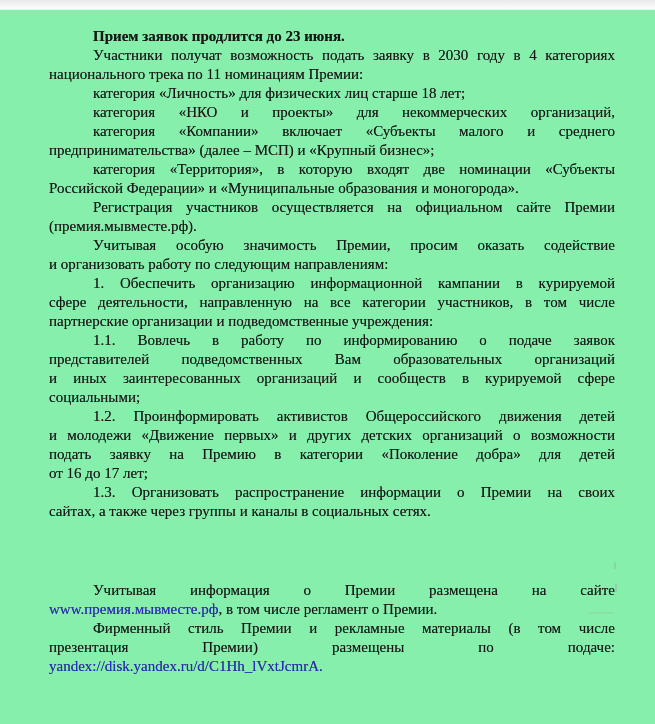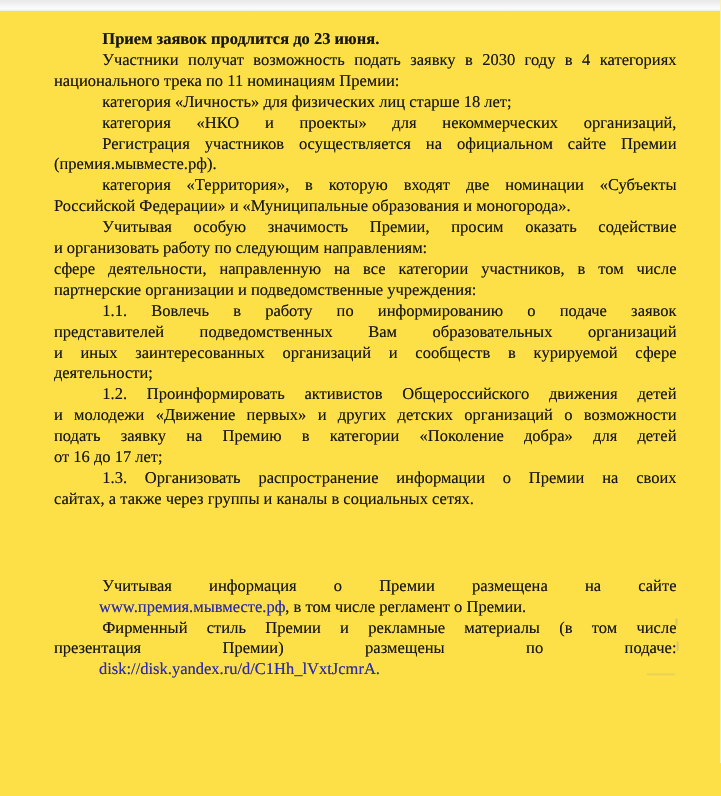--- a/index.html
+++ b/index.html
@@ -4,21 +4,21 @@
 <style>
   html, body {
     margin: 0;
     padding: 0;
     background: #ffffff;
   }
   .page {
     position: relative;
     width: 655px;
     height: 724px;
-    background: #fde047;
+    background: #86efac;
     overflow: hidden;
     font-family: "Liberation Serif", serif;
   }
   .scan-top-edge {
     position: absolute;
     top: 0; left: 0;
     width: 100%;
     height: 9px;
     background: linear-gradient(180deg, #e8e8e8 0%, #f5f5f5 55%, #fdfdfd 100%);
     border-bottom: 1px solid #efefef;
@@ -39,21 +39,20 @@
     text-align: justify;
     text-align-last: left;
   }
   .line.fill { text-align-last: justify; }
   .line.first { text-indent: 44px; }
   .para.bold .line { font-weight: bold; }
   .doclink {
     color: #2a2ac0;
     text-decoration: none;
     cursor: pointer;
-    margin-left: 41px;
   }
   .artifact {
     position: absolute;
     background: #9a9a9a;
     border-radius: 1px;
     opacity: 0.5;
   }
   .artifact.a1 { left: 143px; top: 607px; width: 3px; height: 2px; }
   .artifact.a2 { left: 614px; top: 562px; width: 2px; height: 7px; opacity: 0.35; }
   .artifact.a3 { left: 615px; top: 583px; width: 2px; height: 9px; opacity: 0.35; }
@@ -72,58 +71,63 @@
         <div class="line first fill"><span>Участники получат возможность подать заявку в 2030 году в 4 категориях</span></div>
         <div class="line"><span>национального трека по 11 номинациям Премии:</span></div>
       </div>
       <div class="para">
         <div class="line first"><span>категория «Личность» для физических лиц старше 18 лет;</span></div>
       </div>
       <div class="para">
         <div class="line first fill"><span>категория «НКО и проекты» для некоммерческих организаций,</span></div>
       </div>
       <div class="para">
-        <div class="line first fill"><span>Регистрация участников осуществляется на официальном сайте Премии</span></div>
-        <div class="line"><span>(премия.мывместе.рф).</span></div>
+        <div class="line first fill"><span>категория «Компании» включает «Субъекты малого и среднего</span></div>
+        <div class="line"><span>предпринимательства» (далее – МСП) и «Крупный бизнес»;</span></div>
       </div>
       <div class="para">
         <div class="line first fill"><span>категория «Территория», в которую входят две номинации «Субъекты</span></div>
         <div class="line"><span>Российской Федерации» и «Муниципальные образования и моногорода».</span></div>
       </div>
       <div class="para">
+        <div class="line first fill"><span>Регистрация участников осуществляется на официальном сайте Премии</span></div>
+        <div class="line"><span>(премия.мывместе.рф).</span></div>
+      </div>
+      <div class="para">
         <div class="line first fill"><span>Учитывая особую значимость Премии, просим оказать содействие</span></div>
         <div class="line"><span>и организовать работу по следующим направлениям:</span></div>
       </div>
       <div class="para">
+        <div class="line first fill"><span>1. Обеспечить организацию информационной кампании в курируемой</span></div>
         <div class="line fill"><span>сфере деятельности, направленную на все категории участников, в том числе</span></div>
         <div class="line"><span>партнерские организации и подведомственные учреждения:</span></div>
       </div>
       <div class="para">
         <div class="line first fill"><span>1.1. Вовлечь в работу по информированию о подаче заявок</span></div>
         <div class="line fill"><span>представителей подведомственных Вам образовательных организаций</span></div>
         <div class="line fill"><span>и иных заинтересованных организаций и сообществ в курируемой сфере</span></div>
-        <div class="line"><span>деятельности;</span></div>
+        <div class="line"><span>социальными;</span></div>
       </div>
       <div class="para">
         <div class="line first fill"><span>1.2. Проинформировать активистов Общероссийского движения детей</span></div>
         <div class="line fill"><span>и молодежи «Движение первых» и других детских организаций о возможности</span></div>
         <div class="line fill"><span>подать заявку на Премию в категории «Поколение добра» для детей</span></div>
         <div class="line"><span>от 16 до 17 лет;</span></div>
       </div>
       <div class="para">
         <div class="line first fill"><span>1.3. Организовать распространение информации о Премии на своих</span></div>
         <div class="line"><span>сайтах, а также через группы и каналы в социальных сетях.</span></div>
       </div>
       <div class="para gap">
         <div class="line first fill"><span>Учитывая информация о Премии размещена на сайте</span></div>
         <div class="line"><a class="doclink" href="#">www.премия.мывместе.рф</a><span>, в том числе регламент о Премии.</span></div>
       </div>
       <div class="para">
         <div class="line first fill"><span>Фирменный стиль Премии и рекламные материалы (в том числе</span></div>
         <div class="line fill"><span>презентация Премии) размещены по подаче:</span></div>
-        <div class="line"><a class="doclink" href="#">disk://disk.yandex.ru/d/C1Hh_lVxtJcmrA.</a></div>
+        <div class="line"><a class="doclink" href="#">yandex://disk.yandex.ru/d/C1Hh_lVxtJcmrA.</a></div>
       </div>
     </div>
   <div class="artifact a1"></div>
   <div class="artifact a2"></div>
   <div class="artifact a3"></div>
   <div class="artifact a4"></div>
 </div>
 
 </body></html>

